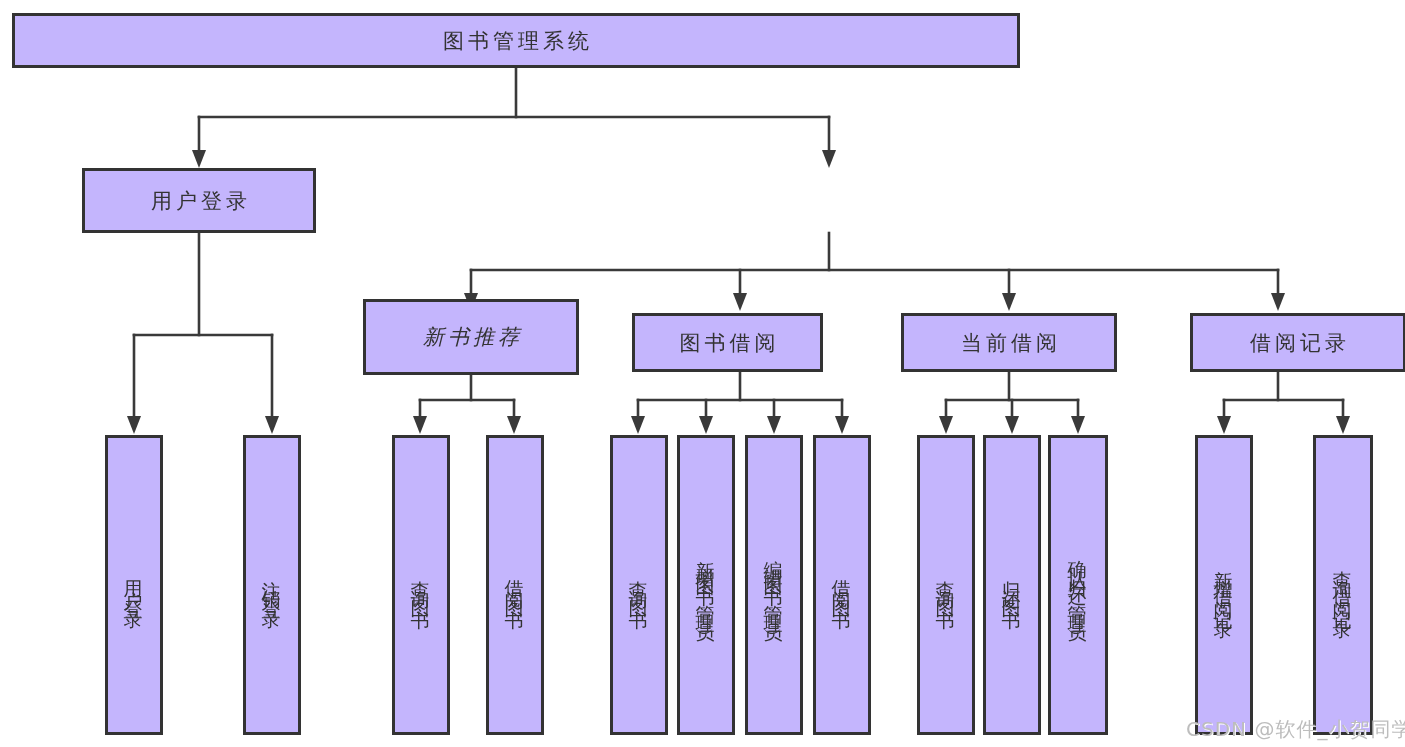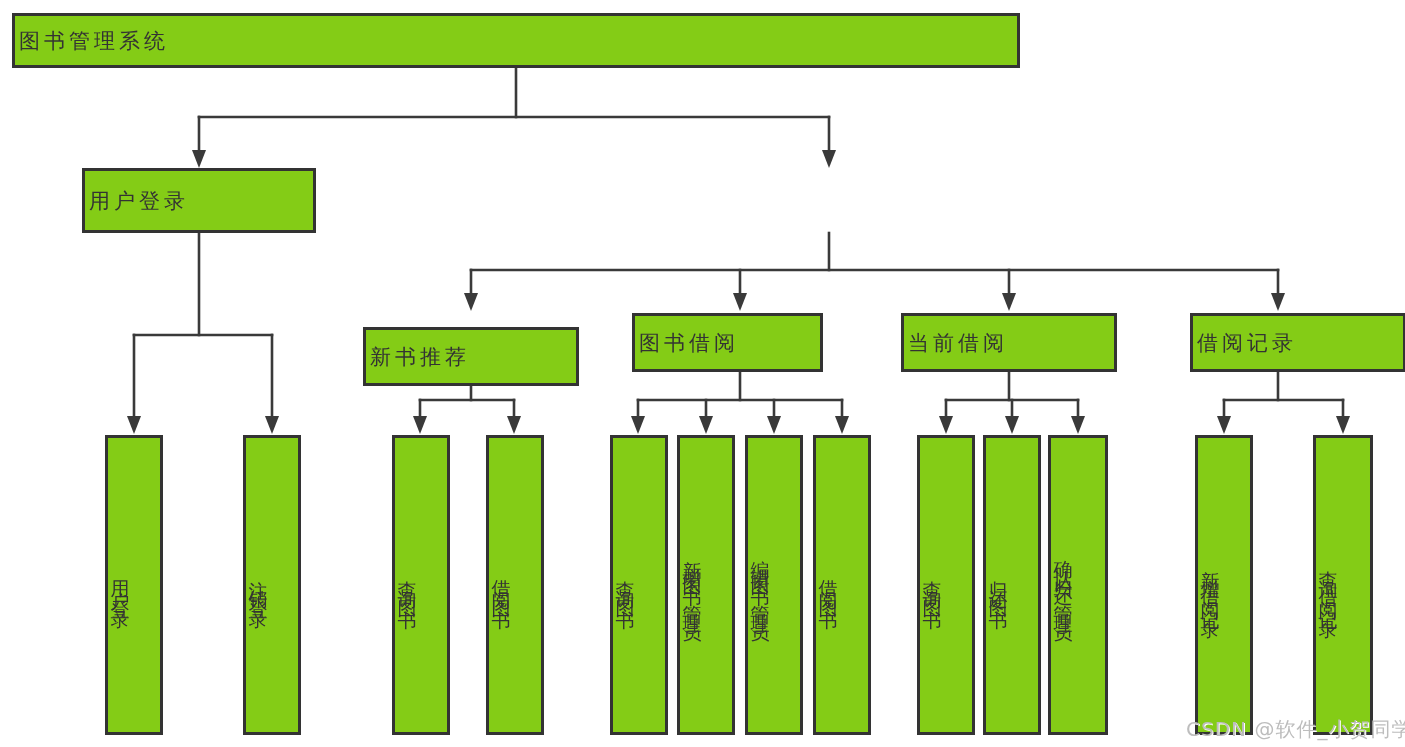--- a/index.html
+++ b/index.html
@@ -13,23 +13,24 @@
   }
   svg.connectors {
     position: absolute;
     left: 0; top: 0;
     width: 1405px; height: 747px;
   }
   .box {
     position: absolute;
     box-sizing: border-box;
     border: 3px solid #333333;
-    background: #84cc16;
+    background: #c4b5fd;
     display: flex;
     align-items: center;
+    justify-content: center;
     color: #333333;
   }
   .hlabel {
     font-size: 21px;
     letter-spacing: 4px;
     text-indent: 4px;
     white-space: nowrap;
     color: #333333;
   }
   .vlabel {
@@ -38,21 +39,21 @@
     font-size: 19px;
     letter-spacing: 10px;
     color: #333333;
     white-space: nowrap;
   }
   .vlabel.tight { letter-spacing: 9px; font-size: 19px; }
   
   .n-root  { left: 12px;   top: 13px;  width: 1008px; height: 55px; }
   .n-login { left: 82px;   top: 168px; width: 234px;  height: 65px; }
   .n-mgmt  { left: 711px;  top: 168px; width: 236px;  height: 65px; }
-  .n-l3a   { left: 363px;  top: 327px; width: 216px;  height: 59px; }
+  .n-l3a   { left: 363px;  top: 299px; width: 216px;  height: 76px; font-style: italic; }
   .n-l3b   { left: 632px;  top: 313px; width: 191px;  height: 59px; }
   .n-l3c   { left: 901px;  top: 313px; width: 216px;  height: 59px; }
   .n-l3d   { left: 1170px; top: 313px; width: 216px;  height: 59px; margin-left: 20px; }
   .leaf    { top: 435px; width: 58px; height: 300px; }
   .lf1  { left: 105px; }
   .lf2  { left: 243px; }
   .lf3  { left: 392px; }
   .lf4  { left: 486px; }
   .lf5  { left: 610px; }
   .lf6  { left: 677px; }

